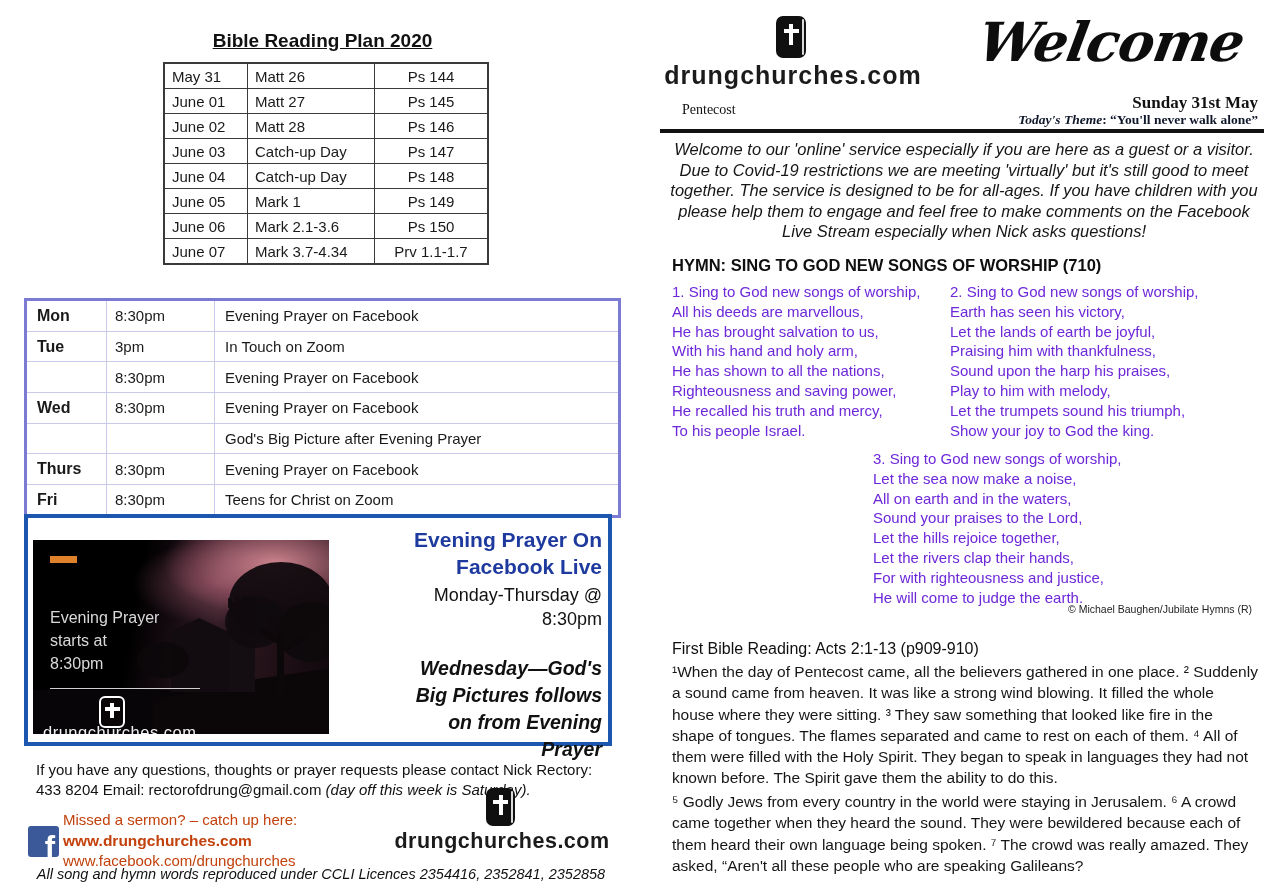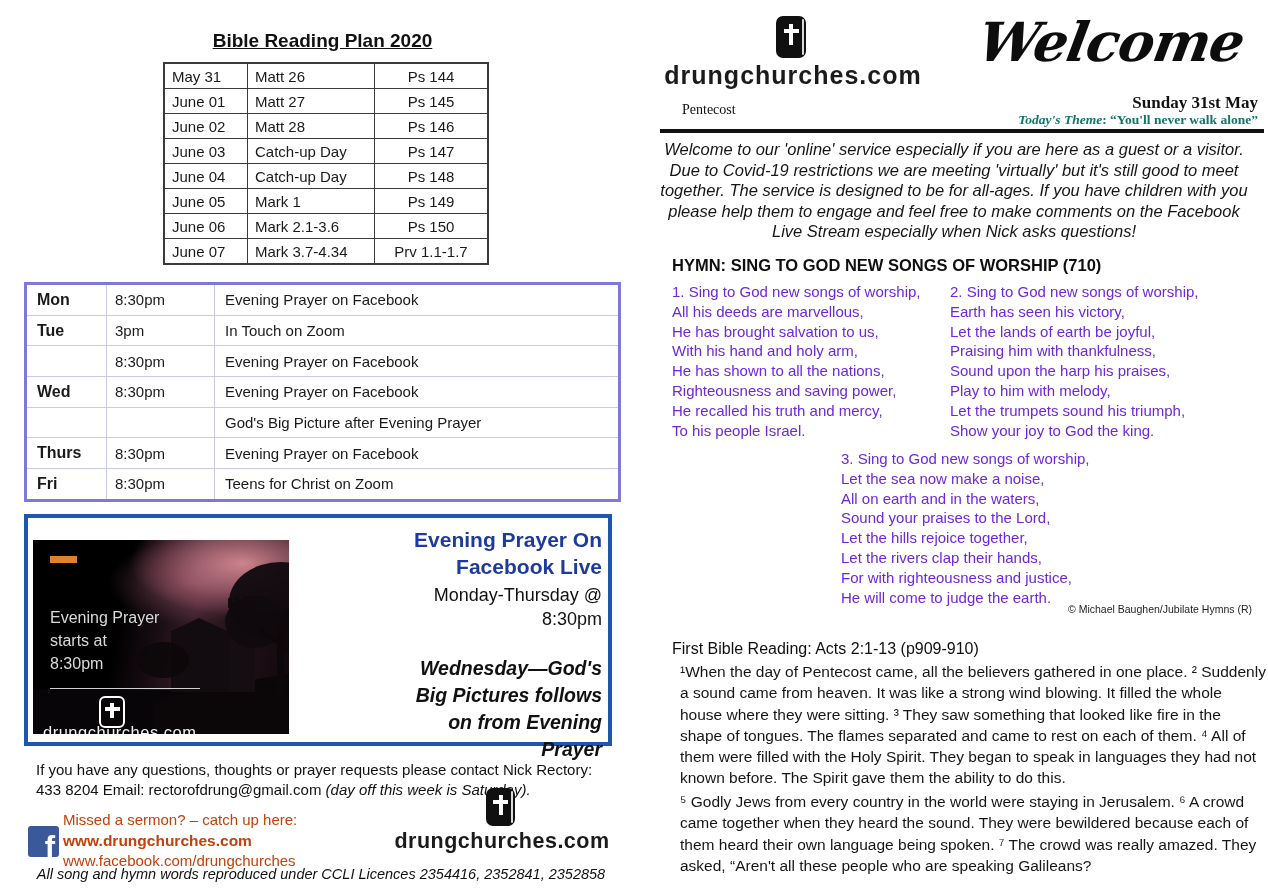--- a/index.html
+++ b/index.html
@@ -13,28 +13,28 @@
   .plan-title{top:30px;left:160px;width:325px;text-align:center;font-size:19px;font-weight:bold;
               text-decoration:underline;color:#111;}
   table{border-collapse:collapse;background:#fff;}
   .plan-table{top:62px;left:163px;padding-left:20px;}
   .plan-table td{border:1px solid #3a3a3a;height:24px;font-size:15px;padding:0 7px;}
   .plan-table{border:2px solid #3a3a3a;}
   .plan-table td.c0{width:68px;}
   .plan-table td.c1{width:112px;}
   .plan-table td.c2{width:98px;text-align:center;}
 
-  .week-table{top:282px;left:24px;border:3px solid #7b7bd4;}
+  .week-table{top:298px;left:24px;border:3px solid #7b7bd4;}
   .week-table td{border:1px solid #c9c9ea;height:27.7px;font-size:15px;background:#fff;}
   .week-table td.day{width:68px;font-weight:bold;font-size:16px;padding-left:10px;}
   .week-table td.time{width:98px;padding-left:8px;}
   .week-table td.event{width:392px;padding-left:10px;}
 
   .promo{top:514px;left:24px;width:580px;height:224px;border:4px solid #1c56ae;background:#fff;}
-  .photo{position:absolute;left:5px;top:22px;width:256px;height:194px;overflow:hidden;
+  .photo{position:absolute;left:5px;top:22px;width:296px;height:194px;overflow:hidden;
          background:
           radial-gradient(ellipse 150px 70px at 82% 12%, rgba(232,150,160,.85), rgba(150,80,100,.45) 55%, rgba(60,25,40,0) 75%),
           radial-gradient(ellipse 120px 60px at 62% 22%, rgba(190,110,130,.5), rgba(60,25,40,0) 70%),
           linear-gradient(100deg,#000 0%,#000 34%,#140a10 46%,#331c26 60%,#241219 76%,#0d070b 100%);}
   .photo svg{position:absolute;left:0;top:0;}
   .orange-dash{position:absolute;left:17px;top:16px;width:27px;height:7px;background:#e0812c;}
   .photo-caption{position:absolute;left:17px;top:66px;color:#d9d9d9;font-size:16px;line-height:23px;}
   .photo-hr{position:absolute;left:17px;top:148px;width:150px;height:1px;background:#cfcfcf;}
   .photo-logo{position:absolute;left:66px;top:156px;}
   .photo-site{position:absolute;left:10px;top:183px;color:#f2f2f2;font-size:16.5px;letter-spacing:.5px;}
@@ -59,33 +59,33 @@
 
   
   #page-right{position:absolute;left:648px;top:0;width:620px;height:895px;}
   .r-logo-icon{top:16px;left:128px;}
   .r-logo-text{top:61px;left:10px;width:270px;text-align:center;font-size:25px;font-weight:600;
                letter-spacing:1px;color:#1b1b1b;}
   .season{top:102px;left:34px;font-family:"Liberation Serif",serif;font-size:14px;color:#111;}
   .welcome{top:10px;right:24px;font-family:"DejaVu Serif",serif;font-style:italic;font-weight:bold;
            font-size:54px;color:#0d0d0d;transform:skewX(-10deg);letter-spacing:-1px;}
   .r-date{top:93px;right:10px;font-family:"Liberation Serif",serif;font-weight:bold;font-size:17px;color:#111;}
-  .r-theme{top:112px;right:10px;font-family:"Liberation Serif",serif;font-weight:bold;font-size:13.5px;color:#0f766e;}
+  .r-theme{top:112px;right:10px;font-family:"Liberation Serif",serif;font-weight:bold;font-size:13.5px;color:#0f172a;}
   .r-theme .lbl{font-style:italic;}
   .r-rule{top:129px;left:12px;width:604px;height:4px;background:#121212;}
-  .intro{top:139px;left:4px;width:604px;text-align:center;font-style:italic;font-size:16.5px;
+  .intro{top:139px;left:14px;width:604px;text-align:center;font-style:italic;font-size:16.5px;
          line-height:20.6px;color:#161616;}
   .hymn-h{top:256px;left:24px;font-size:16.5px;font-weight:bold;color:#0f0f0f;}
   .verse{font-size:15px;line-height:19.8px;color:#6d28d9;}
   .v1{top:282px;left:24px;}
   .v2{top:282px;left:302px;}
-  .v3{top:449px;left:193px;}
+  .v3{top:449px;left:225px;}
   .credit{top:603px;right:16px;font-size:10.5px;color:#222;}
   .read-h{top:640px;left:24px;font-size:16px;font-weight:normal;color:#0f0f0f;}
-  .rpara{left:32px;width:586px;font-size:15.5px;line-height:21.3px;color:#161616;}
+  .rpara{left:24px;width:586px;font-size:15.5px;line-height:21.3px;color:#161616;}
   .p1{top:661px;}
   .p2{top:791px;}
 
   
   .cross-logo{position:relative;display:inline-block;background:#101010;border-radius:7px;}
   .cross-logo.small{width:29px;height:38px;}
   .cross-logo.big{width:30px;height:42px;}
   .cross-logo .v{position:absolute;left:50%;top:18%;width:4px;height:52%;margin-left:-2px;background:#fff;}
   .cross-logo .h{position:absolute;left:50%;top:32%;width:15px;height:4px;margin-left:-7.5px;background:#fff;}
   .cross-logo .edge{position:absolute;right:2px;top:8%;width:2px;height:84%;background:#fff;opacity:.85;border-radius:1px;}

